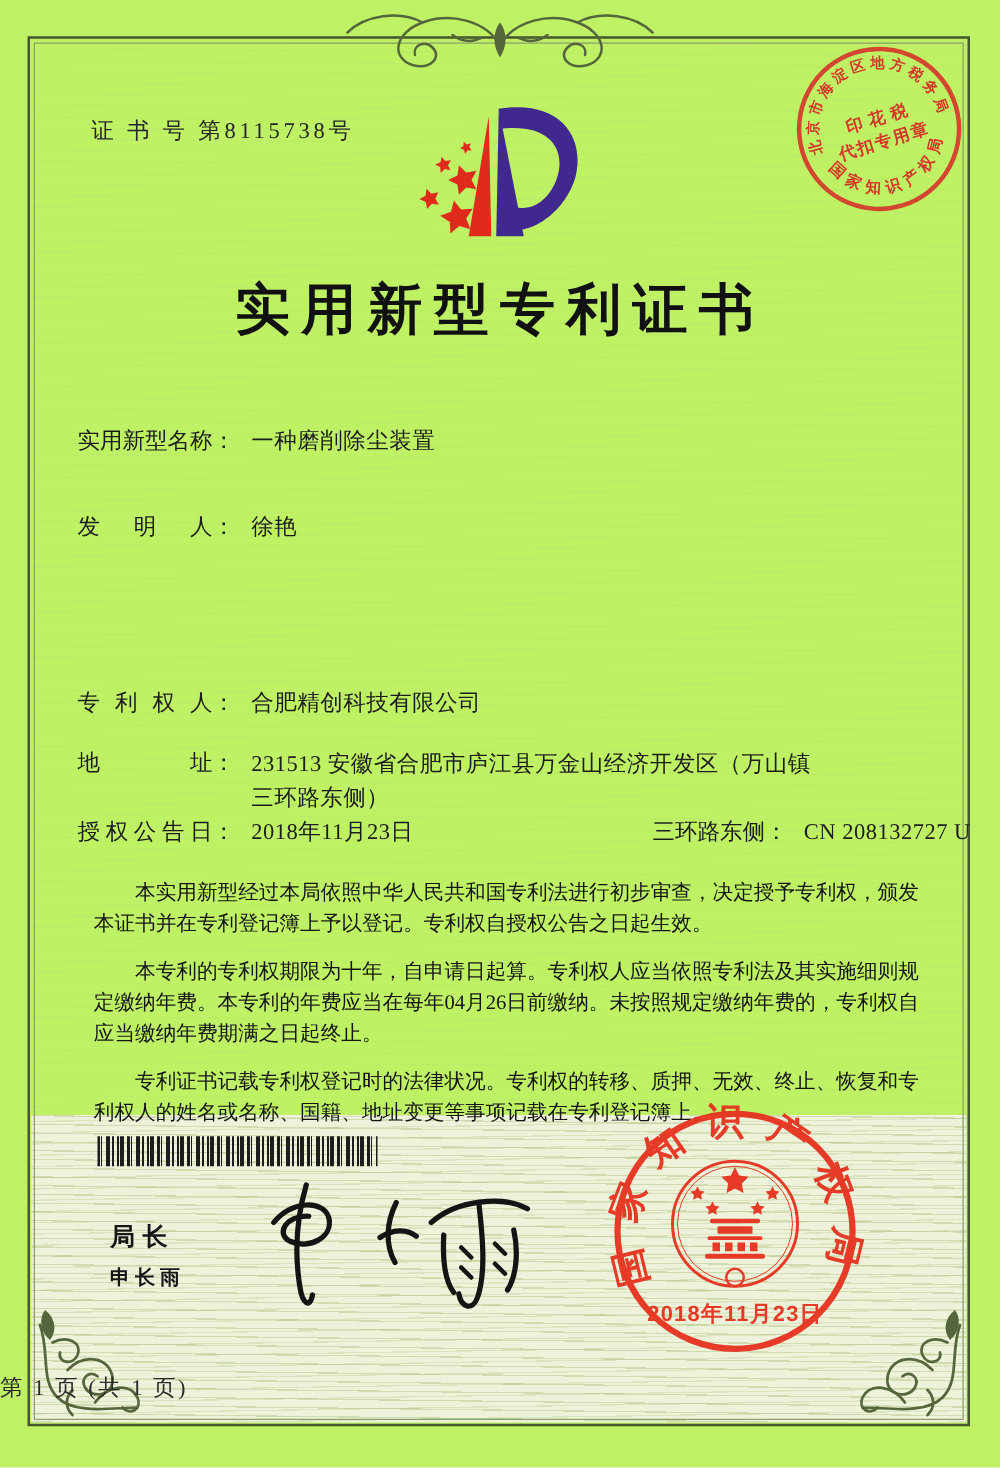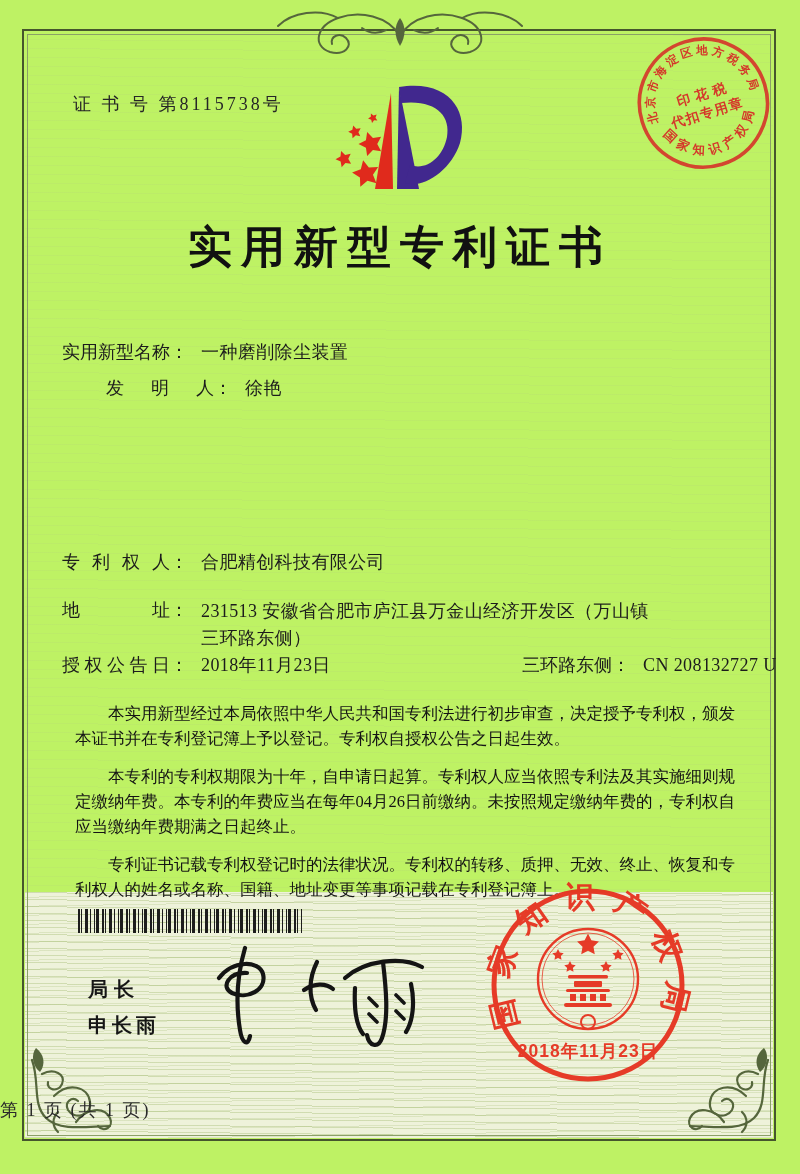--- a/index.html
+++ b/index.html
@@ -45,21 +45,21 @@
     background-image:repeating-linear-gradient(90deg,
       #1d1d1d 0 2px, rgba(0,0,0,0) 2px 3px,
       #1d1d1d 3px 4px, rgba(0,0,0,0) 4px 7px,
       #1d1d1d 7px 10px, rgba(0,0,0,0) 10px 12px,
       #1d1d1d 12px 13px, rgba(0,0,0,0) 13px 16px,
       #1d1d1d 16px 17px, rgba(0,0,0,0) 17px 18px,
       #1d1d1d 18px 21px, rgba(0,0,0,0) 21px 24px);}
   .signer-title{position:absolute;left:88px;top:976px;font-family:Liberation Serif, serif;
     font-size:20px;font-weight:700;letter-spacing:6px;color:#161616;}
   .signer-name{position:absolute;left:88px;top:1012px;font-family:Liberation Serif, serif;
-    font-size:20px;font-weight:700;letter-spacing:4px;color:#161616;}
+    font-size:16px;font-weight:700;letter-spacing:4px;color:#161616;}
   .signature{position:absolute;left:205px;top:938px;}
   .footer{position:absolute;left:0;top:1098px;width:100%;text-align:left;font-size:18px;color:#2a2a2a;letter-spacing:2px;}
   
   .tax-stamp{position:absolute;left:634px;top:33px;transform:rotate(-17deg);}
   .tax-arc{font-family:"Liberation Serif","DejaVu Serif",serif;font-size:11.5px;font-weight:700;letter-spacing:3.5px;fill:#d5372a;}
   .tax-arc-b{font-family:"Liberation Serif","DejaVu Serif",serif;font-size:12.5px;font-weight:700;letter-spacing:5px;fill:#d5372a;}
   .tax-center1{font-family:"Liberation Serif","DejaVu Serif",serif;font-size:13.5px;font-weight:700;letter-spacing:5px;fill:#d5372a;}
   .tax-center2{font-family:"Liberation Serif","DejaVu Serif",serif;font-size:13.5px;font-weight:700;letter-spacing:1.5px;fill:#d5372a;}
   .big-seal{position:absolute;left:470px;top:867px;opacity:0.95;}
   .seal-arc-text{font-family:"Liberation Sans","DejaVu Sans",sans-serif;font-size:30px;font-weight:700;letter-spacing:17px;fill:#e6321f;}
@@ -141,21 +141,21 @@
       <text class="tax-center1" x="73" y="66" text-anchor="middle">印花税</text>
       <text class="tax-center2" x="71" y="85" text-anchor="middle">代扣专用章</text>
     </svg>
   </div>
 
   <div class="title">实用新型专利证书</div>
 
   <div class="field-row" style="top:340px;">
     <span class="field-label">实用新型名称</span><span class="field-colon">：</span><span class="field-value">一种磨削除尘装置</span>
   </div>
-  <div class="field-row" style="top:376px;margin-left:44px;">
+  <div class="field-row" style="top:409px;">
     <span class="field-label">发明人</span><span class="field-colon">：</span><span class="field-value">徐艳</span>
   </div>
   <div class="field-row" style="top:550px;">
     <span class="field-label">专利权人</span><span class="field-colon">：</span><span class="field-value">合肥精创科技有限公司</span>
   </div>
   <div class="field-row" style="top:598px;">
     <span class="field-label">地址</span><span class="field-colon">：</span><span class="addr-val"><span>231513 安徽省合肥市庐江县万金山经济开发区（万山镇</span><br><span>三环路东侧）</span></span>
   </div>
   <div class="field-row" style="top:653px;width:686px;">
     <span class="field-label">授权公告日</span><span class="field-colon">：</span><span class="field-value">2018年11月23日</span>

